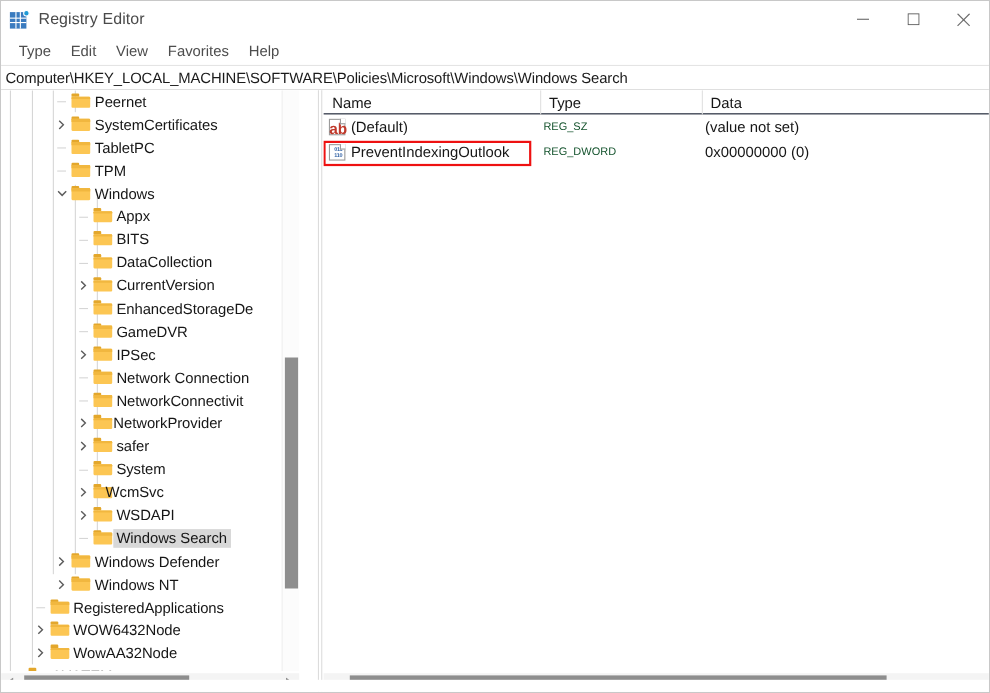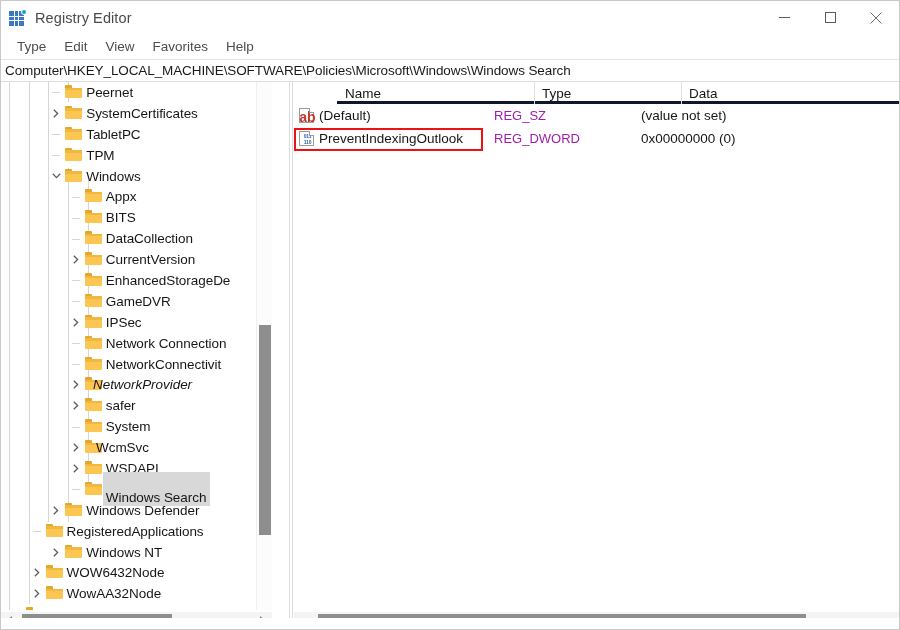--- a/index.html
+++ b/index.html
@@ -151,21 +151,21 @@
     border-radius: 1px 1px 0 0;
   }
   .tw-label {
     position: absolute;
     font-size: 13.5px; color: #161616;
     white-space: nowrap;
     letter-spacing: -0.05px;
   }
   .tree-row.selected .tw-label {
     background: #d8d8d8;
-    padding: 18px 4px 1px 3px;
+    padding: 1px 4px 1px 3px;
     margin-left: -3px;
   }
   
   .guide {
     position: absolute;
     width: 1px;
     background: #d6d6d6;
   }
   .elbow {
     position: absolute;
@@ -215,22 +215,21 @@
   #values-panel {
     position: absolute; left: 293px; top: 0;
     width: 605px; height: 547px;
     background: #ffffff;
     overflow: hidden;
   }
   #values-header {
     position: relative;
     height: 22px;
     background: #ffffff;
-    border-bottom: 3px solid #0f172a;
-    margin-left: 43px;
+    border-bottom: 1px solid #0f172a;
   }
   .col-head {
     position: absolute; top: 0;
     height: 22px;
     font-size: 13.5px; color: #161616;
     display: flex; align-items: center;
     padding-left: 7px;
     border-left: 1px solid #e0e0e0;
   }
   .col-head.first { border-left: none; padding-left: 8px; }
@@ -271,21 +270,21 @@
     color: #2e5fa3; font-size: 5px;
     flex-direction: column; justify-content: center;
     letter-spacing: -0.2px; line-height: 1.15;
   }
   .vr-name {
     position: absolute; left: 25px;
     font-size: 13.5px; color: #161616;
   }
   .vr-type {
     position: absolute; left: 200px;
-    font-size: 13px; color: #a21caf;
+    font-size: 10px; color: #14532d;
   }
   .vr-data {
     position: absolute; left: 347px;
     font-size: 13.5px; color: #161616;
   }
 
   
   #annot-box {
     position: absolute;
     border: 2px solid #ee1111;
@@ -541,21 +540,21 @@
                   <polyline points="0.8,0.8 4.6,4.5 0.8,8.2" fill="none" stroke="#5d5d5d" stroke-width="1.3"></polyline>
                 </svg>
               </div>
               <div class="tw-folder" style="left: 83.8px; top: 3px;">
                 <div class="folder-shape">
                   <div class="tab"></div>
                   <div class="body"></div>
                   <div class="lip"></div>
                 </div>
               </div>
-              <div class="tw-label" style="left: 92px; font-style: italic;">NetworkProvider</div>
+              <div class="tw-label" style="left: 102px;">NetworkProvider</div>
             </div>
             <div class="tree-row" style="height: 20.9px;">
               <div class="tw-chev" style="left: 66.8px;">
                 <svg width="6" height="9" viewBox="0 0 6 9">
                   <polyline points="0.8,0.8 4.6,4.5 0.8,8.2" fill="none" stroke="#5d5d5d" stroke-width="1.3"></polyline>
                 </svg>
               </div>
               <div class="tw-folder" style="left: 83.8px; top: 3px;">
                 <div class="folder-shape">
                   <div class="tab"></div>
@@ -624,46 +623,46 @@
                 </svg>
               </div>
               <div class="tw-folder" style="left: 64.2px; top: 3px;">
                 <div class="folder-shape">
                   <div class="tab"></div>
                   <div class="body"></div>
                   <div class="lip"></div>
                 </div>
               </div>
               <div class="tw-label" style="left: 85.2px;">Windows Defender</div>
+            </div>
+            <div class="tree-row" style="height: 20.9px;">
+              <div class="tw-chev" style="left: 47.2px;">
+                <svg width="6" height="9" viewBox="0 0 6 9">
+                  <polyline points="0.8,0.8 4.6,4.5 0.8,8.2" fill="none" stroke="#5d5d5d" stroke-width="1.3"></polyline>
+                </svg>
+              </div>
+              <div class="tw-folder" style="left: 64.2px; top: 3px;">
+                <div class="folder-shape">
+                  <div class="tab"></div>
+                  <div class="body"></div>
+                  <div class="lip"></div>
+                </div>
+              </div>
+              <div class="tw-label" style="left: 85.2px;">Windows NT</div>
             </div>
             <div class="tree-row" style="height: 20.9px;">
               <div class="elbow" style="left: 31.6px; top: 10.45px;"></div>
               <div class="tw-folder" style="left: 44.6px; top: 3px;">
                 <div class="folder-shape">
                   <div class="tab"></div>
                   <div class="body"></div>
                   <div class="lip"></div>
                 </div>
               </div>
               <div class="tw-label" style="left: 65.6px;">RegisteredApplications</div>
-            </div>
-            <div class="tree-row" style="height: 20.9px;">
-              <div class="tw-chev" style="left: 47.2px;">
-                <svg width="6" height="9" viewBox="0 0 6 9">
-                  <polyline points="0.8,0.8 4.6,4.5 0.8,8.2" fill="none" stroke="#5d5d5d" stroke-width="1.3"></polyline>
-                </svg>
-              </div>
-              <div class="tw-folder" style="left: 64.2px; top: 3px;">
-                <div class="folder-shape">
-                  <div class="tab"></div>
-                  <div class="body"></div>
-                  <div class="lip"></div>
-                </div>
-              </div>
-              <div class="tw-label" style="left: 85.2px;">Windows NT</div>
             </div>
             <div class="tree-row" style="height: 20.9px;">
               <div class="tw-chev" style="left: 27.6px;">
                 <svg width="6" height="9" viewBox="0 0 6 9">
                   <polyline points="0.8,0.8 4.6,4.5 0.8,8.2" fill="none" stroke="#5d5d5d" stroke-width="1.3"></polyline>
                 </svg>
               </div>
               <div class="tw-folder" style="left: 44.6px; top: 3px;">
                 <div class="folder-shape">
                   <div class="tab"></div>

